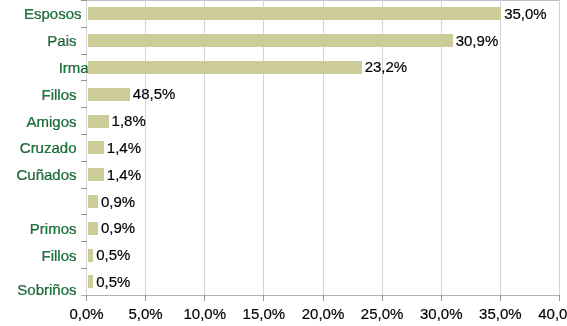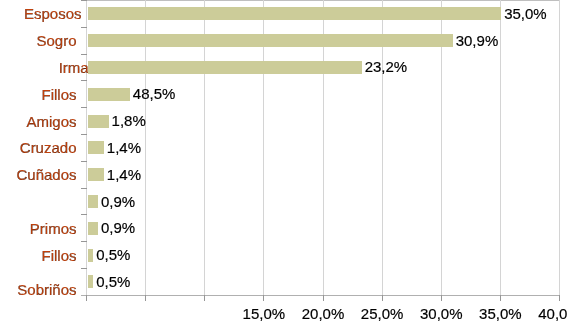--- a/index.html
+++ b/index.html
@@ -10,21 +10,21 @@
   .row{position:absolute;left:0;top:0;width:567px;height:326px;}
   .grid{position:absolute;top:0.40px;height:295.00px;width:1px;background:#d4d4d4;}
   .tick{position:absolute;background:#969696;}
   .xt0,.xt1,.xt2,.xt3,.xt4,.xt5,.xt6,.xt7,.xt8{top:295.40px;width:1px;height:6px;}
   .yt0,.yt1,.yt2,.yt3,.yt4,.yt5,.yt6,.yt7,.yt8,.yt9,.yt10{left:80.50px;width:6px;height:1px;}
   .axisline{position:absolute;}
   .topborder{left:86.50px;top:-0.10px;width:473.00px;height:1px;background:#bfbfbf;}
   .xaxis{left:80.50px;top:294.90px;width:479.50px;height:1px;background:#b0b0b0;}
   .bar{position:absolute;left:87.50px;height:13px;background:#cccc99;}
   .cat-label{position:absolute;left:0;transform:translateZ(0);text-align:right;
-             white-space:nowrap;line-height:18px;color:#c2410c;}
+             white-space:nowrap;line-height:18px;color:#15803d;}
   .vlabel{position:absolute;transform:translateZ(0);white-space:nowrap;line-height:18px;color:#000;}
   .xlabel{position:absolute;top:305.20px;width:120px;transform:translateZ(0);
           text-align:center;white-space:nowrap;line-height:18px;color:#000;}
 .gl0{left:86.00px;}
 .xt0{left:86.00px;}
 .x0{left:26.50px;}
 .gl1{left:145.12px;}
 .xt1{left:145.12px;}
 .x1{left:85.62px;}
 .gl2{left:204.25px;}
@@ -130,21 +130,21 @@
     <div class="tick yt9"></div>
     <div class="tick yt10"></div>
   </div>
   <div class="rows">
     <div class="row r0">
       <div class="cat-label c0">Esposos</div>
       <div class="bar b0"></div>
       <div class="vlabel v0">35,0%</div>
     </div>
     <div class="row r1">
-      <div class="cat-label c1">Sogro</div>
+      <div class="cat-label c1">Pais</div>
       <div class="bar b1"></div>
       <div class="vlabel v1">30,9%</div>
     </div>
     <div class="row r2">
       <div class="cat-label c2">Irmans</div>
       <div class="bar b2"></div>
       <div class="vlabel v2">23,2%</div>
     </div>
     <div class="row r3">
       <div class="cat-label c3">Fillos</div>
@@ -180,20 +180,23 @@
       <div class="bar b9"></div>
       <div class="vlabel v9">0,5%</div>
     </div>
     <div class="row r10">
       <div class="cat-label c10">Sobriños</div>
       <div class="bar b10"></div>
       <div class="vlabel v10">0,5%</div>
     </div>
   </div>
   <div class="xlabels">
+    <div class="xlabel x0">0,0%</div>
+    <div class="xlabel x1">5,0%</div>
+    <div class="xlabel x2">10,0%</div>
     <div class="xlabel x3">15,0%</div>
     <div class="xlabel x4">20,0%</div>
     <div class="xlabel x5">25,0%</div>
     <div class="xlabel x6">30,0%</div>
     <div class="xlabel x7">35,0%</div>
     <div class="xlabel x8">40,0%</div>
   </div>
 </div>
 
 </body></html>

